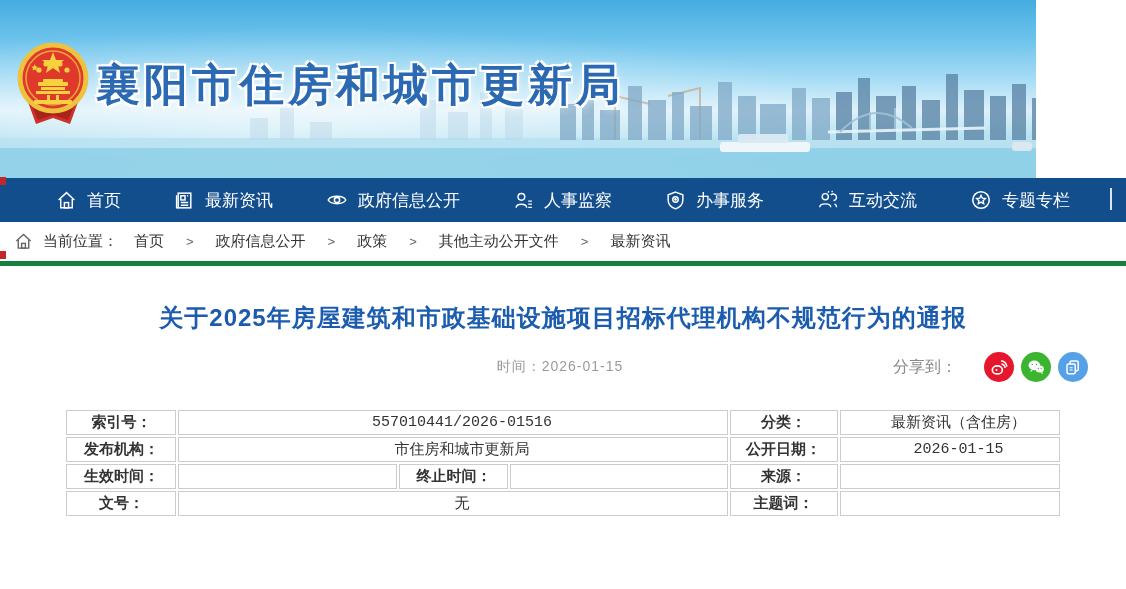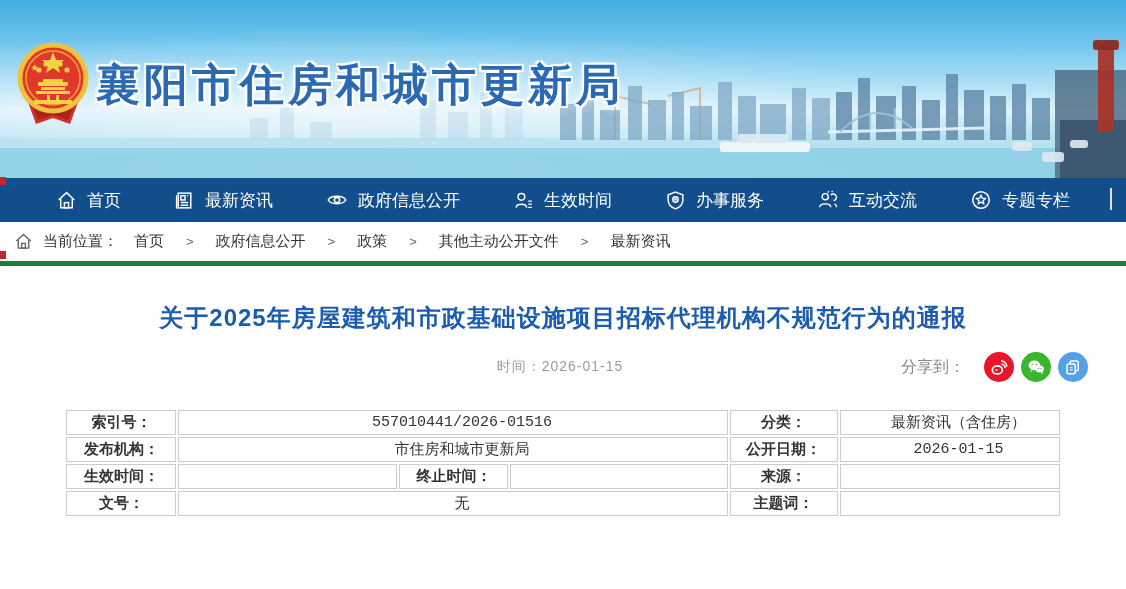--- a/index.html
+++ b/index.html
@@ -1,20 +1,20 @@
 <!DOCTYPE html>
 <html><head>
 <meta charset="utf-8">
 <style>
   * { margin:0; padding:0; box-sizing:border-box; }
   html,body { width:1126px; font-family:"Liberation Sans","DejaVu Sans",sans-serif; background:#fff; }
   .page { position:relative; width:1126px; height:589px; overflow:hidden; background:#fff; }
 
   
-  .banner { position:relative; width:1126px; height:178px; overflow:hidden;
+  .banner { position:relative; width:1036px; height:178px; overflow:hidden;
     background:linear-gradient(180deg,#45ace0 0%,#6cc3ec 22%,#a8ddf5 45%,#ddf1fb 62%,#b8e3f2 76%,#93d2ea 88%,#9ed8ec 100%); }
   .banner-sky-glow { position:absolute; left:0; top:0; width:100%; height:100%;
     background:radial-gradient(ellipse at 30% 70%, rgba(255,255,255,.55) 0%, rgba(255,255,255,0) 55%); }
   .skyline-svg { position:absolute; left:0; bottom:0; }
   .emblem { position:absolute; left:16px; top:40px; }
   .site-title { position:absolute; left:96px; top:56px; font-size:44px; font-weight:bold; letter-spacing:4px;
     color:#2b6ab3;
     text-shadow:-2px -2px 0 #fff, 2px -2px 0 #fff, -2px 2px 0 #fff, 2px 2px 0 #fff, 0 3px 8px rgba(255,255,255,.9); }
 
   
@@ -32,21 +32,21 @@
   .breadcrumb .crumb-label { margin-right:16px; color:#333; }
   .breadcrumb a.crumb { color:#333; text-decoration:none; cursor:pointer; }
   .breadcrumb .crumb-sep { margin:0 22px; color:#666; font-size:13px; }
 
   
   .article { padding-top:36px; }
   .article-title { text-align:center; font-size:24px; font-weight:bold; color:#1c5cae; letter-spacing:1px; }
   .meta-row { position:relative; margin-top:18px; height:32px; }
   .meta-time { position:absolute; left:0; right:6px; top:6px; text-align:center; font-size:14px; color:#9a9a9a; letter-spacing:1px; }
   .share-box { position:absolute; right:38px; top:0; display:flex; align-items:center; gap:7px; }
-  .share-label { font-size:16px; color:#8a8a8a; margin-right:12px; }
+  .share-label { font-size:16px; color:#8a8a8a; margin-right:20px; }
   .share-icon { width:30px; height:30px; border-radius:50%; display:flex; align-items:center; justify-content:center; cursor:pointer; }
   .share-weibo { background:#e6162d; }
   .share-wechat { background:#3bb430; }
   .share-copy { background:#55a1e8; }
 
   
   .meta-table { width:985px; margin:24px auto 0 auto; border-collapse:separate; border-spacing:2px; table-layout:fixed;font-family:Liberation Mono, monospace; }
   .meta-table td { border:1px solid #ccc; height:25px; font-size:15px; color:#333; padding:1px 8px; overflow:hidden; white-space:nowrap; }
   .meta-table td.lab { text-align:center; font-weight:bold; }
   .meta-table td.val { text-align:center; padding-left:26px; font-weight:normal; }
@@ -193,21 +193,21 @@
       <span>政府信息公开</span>
     </div>
     <div class="nav-item">
       <span>
         <svg width="21" height="21" viewBox="0 0 20 20" fill="none" stroke="#fff" stroke-width="1.4">
           <circle cx="8" cy="6.5" r="3.2"></circle>
             <path d="M3 17 C3 12.5 13 12.5 13 17"></path>
           <path d="M14.5 10.5 H18 M14.5 13.5 H18 M14.5 16.5 H18" stroke-width="1.2"></path>
         </svg>
       </span>
-      <span>生效时间</span>
+      <span>人事监察</span>
     </div>
     <div class="nav-item">
       <span>
         <svg width="21" height="21" viewBox="0 0 20 20" fill="none" stroke="#fff" stroke-width="1.4">
           <path d="M10 2 L17 4.5 V9.5 C17 14 14 16.5 10 18 C6 16.5 3 14 3 9.5 V4.5 Z"></path>
           <circle cx="10" cy="9" r="2.6"></circle>
             <circle cx="10" cy="9" r="0.6" fill="#fff"></circle>
         </svg>
       </span>
       <span>办事服务</span>

